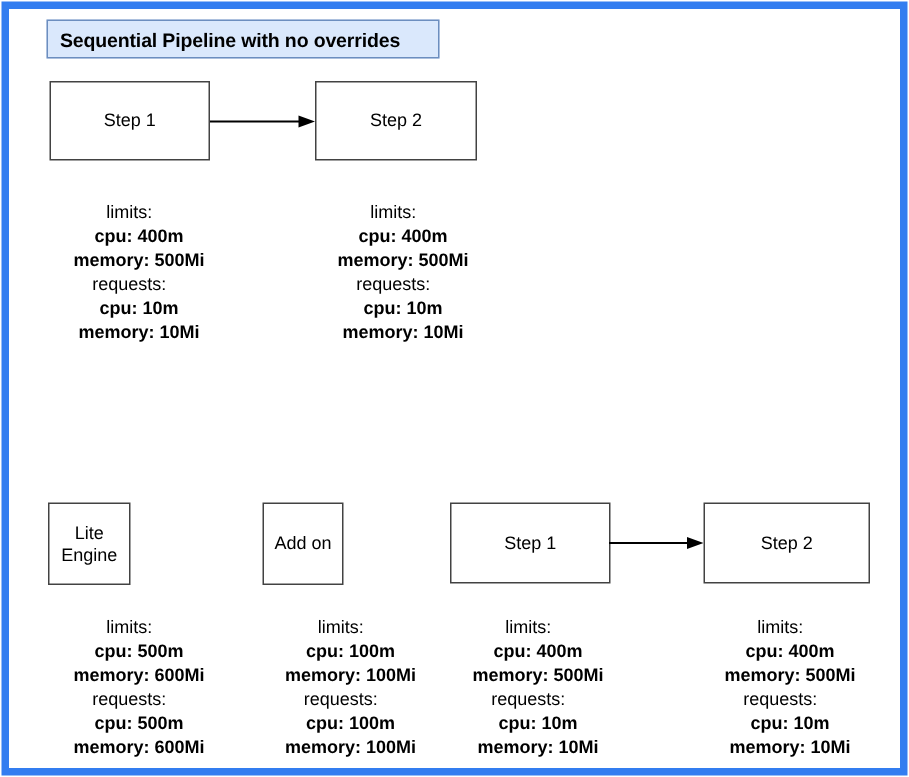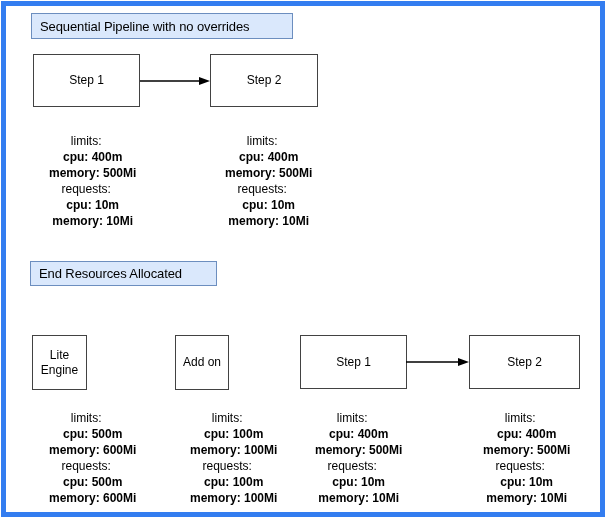--- a/index.html
+++ b/index.html
@@ -15,21 +15,21 @@
     width: 604px; height: 516px;
     margin: 1px;
     border: 5px solid #337df0;
     background: #ffffff;
   }
   .titlebox {
     position: absolute;
     box-sizing: border-box;
     background: #dae8fc;
     border: 1px solid #6c8ebf;
-    font-weight: normal;
+    font-weight: bold;
     font-size: 13px;
     letter-spacing: -0.1px;
     display: flex;
     align-items: center;
     padding: 0 8px;
     white-space: nowrap;
   }
   .node {
     position: absolute;
     box-sizing: border-box;
@@ -87,23 +87,20 @@
 
   <div class="res" style="left:206px; top:127px;">
     <div class="line">limits:</div>
     <div class="line indent">cpu: 400m</div>
     <div class="line indent">memory: 500Mi</div>
     <div class="line">requests:</div>
     <div class="line indent">cpu: 10m</div>
     <div class="line indent">memory: 10Mi</div>
   </div>
 
-  <div class="titlebox" style="left:24px; top:255px; width:187px; height:25px;">
-    <span>End Resources Allocated</span>
-  </div>
 
   <div class="node" style="left:169px; top:329px; width:54px; height:55px;">
     <span>Add on</span>
   </div>
 
   <div class="node" style="left:26px; top:329px; width:55px; height:55px;">
     <span>Lite Engine</span>
   </div>
 
   <div class="node" style="left:294px; top:329px; width:107px; height:54px;">

